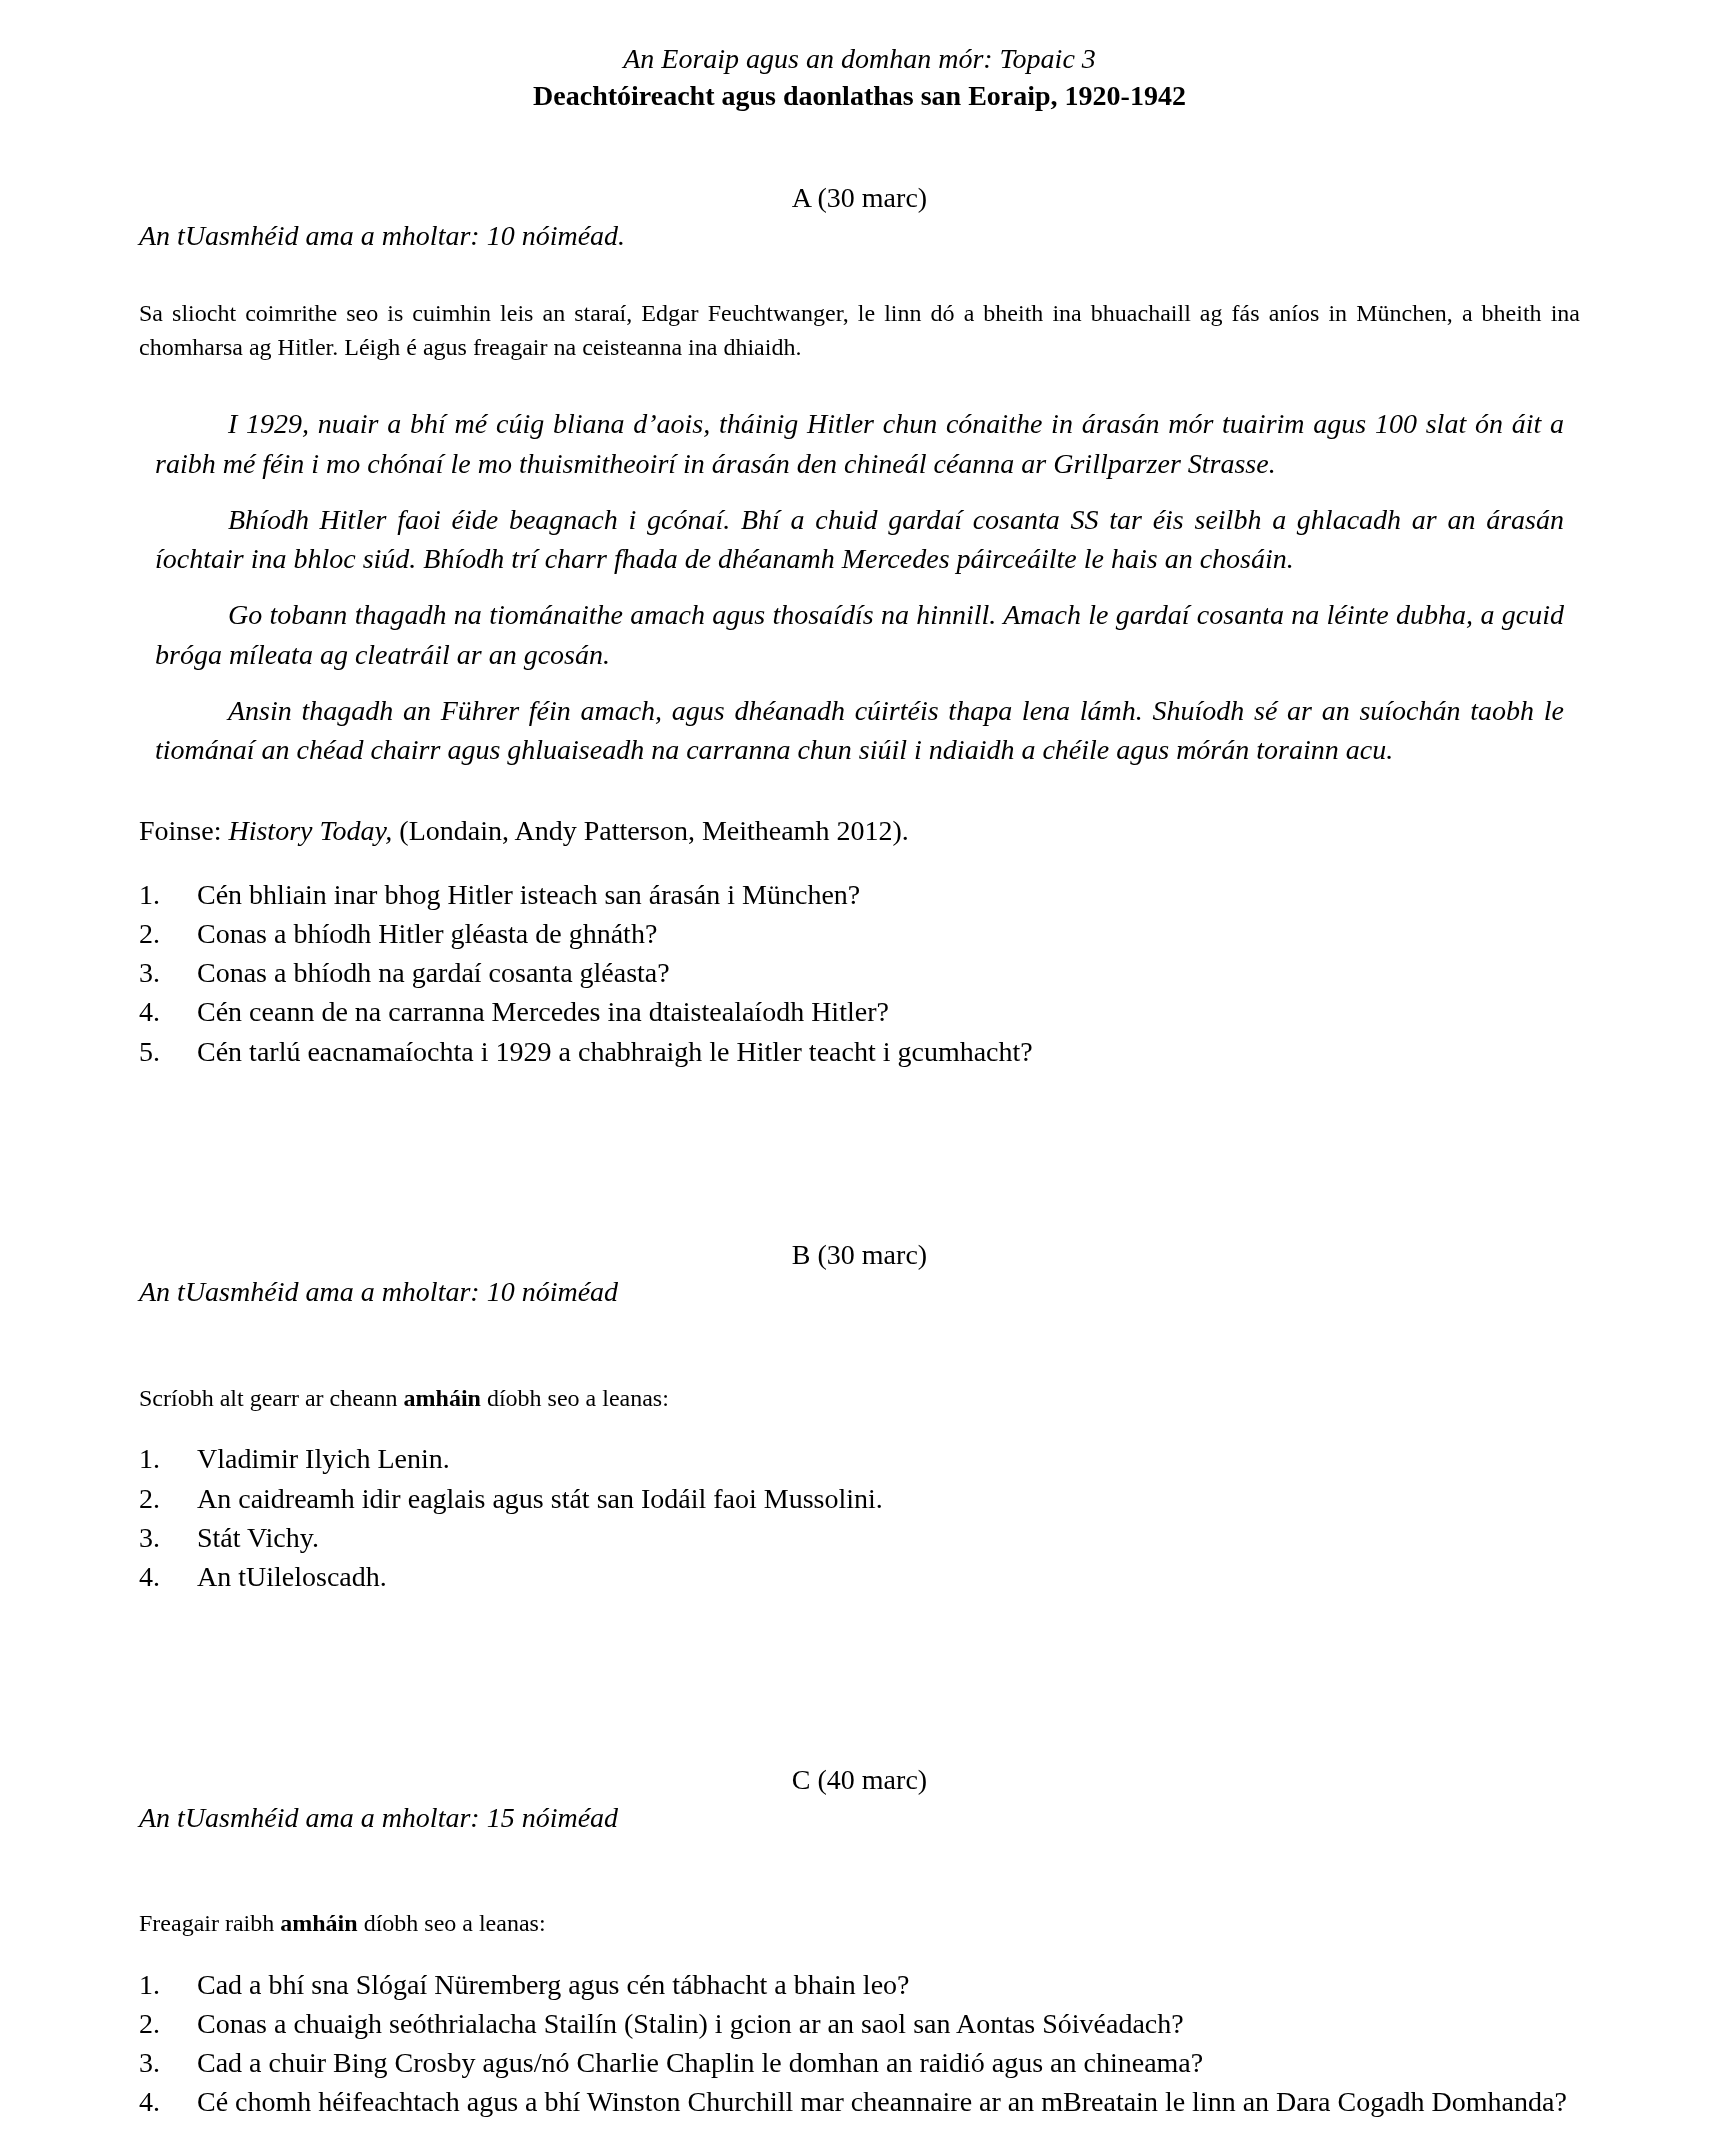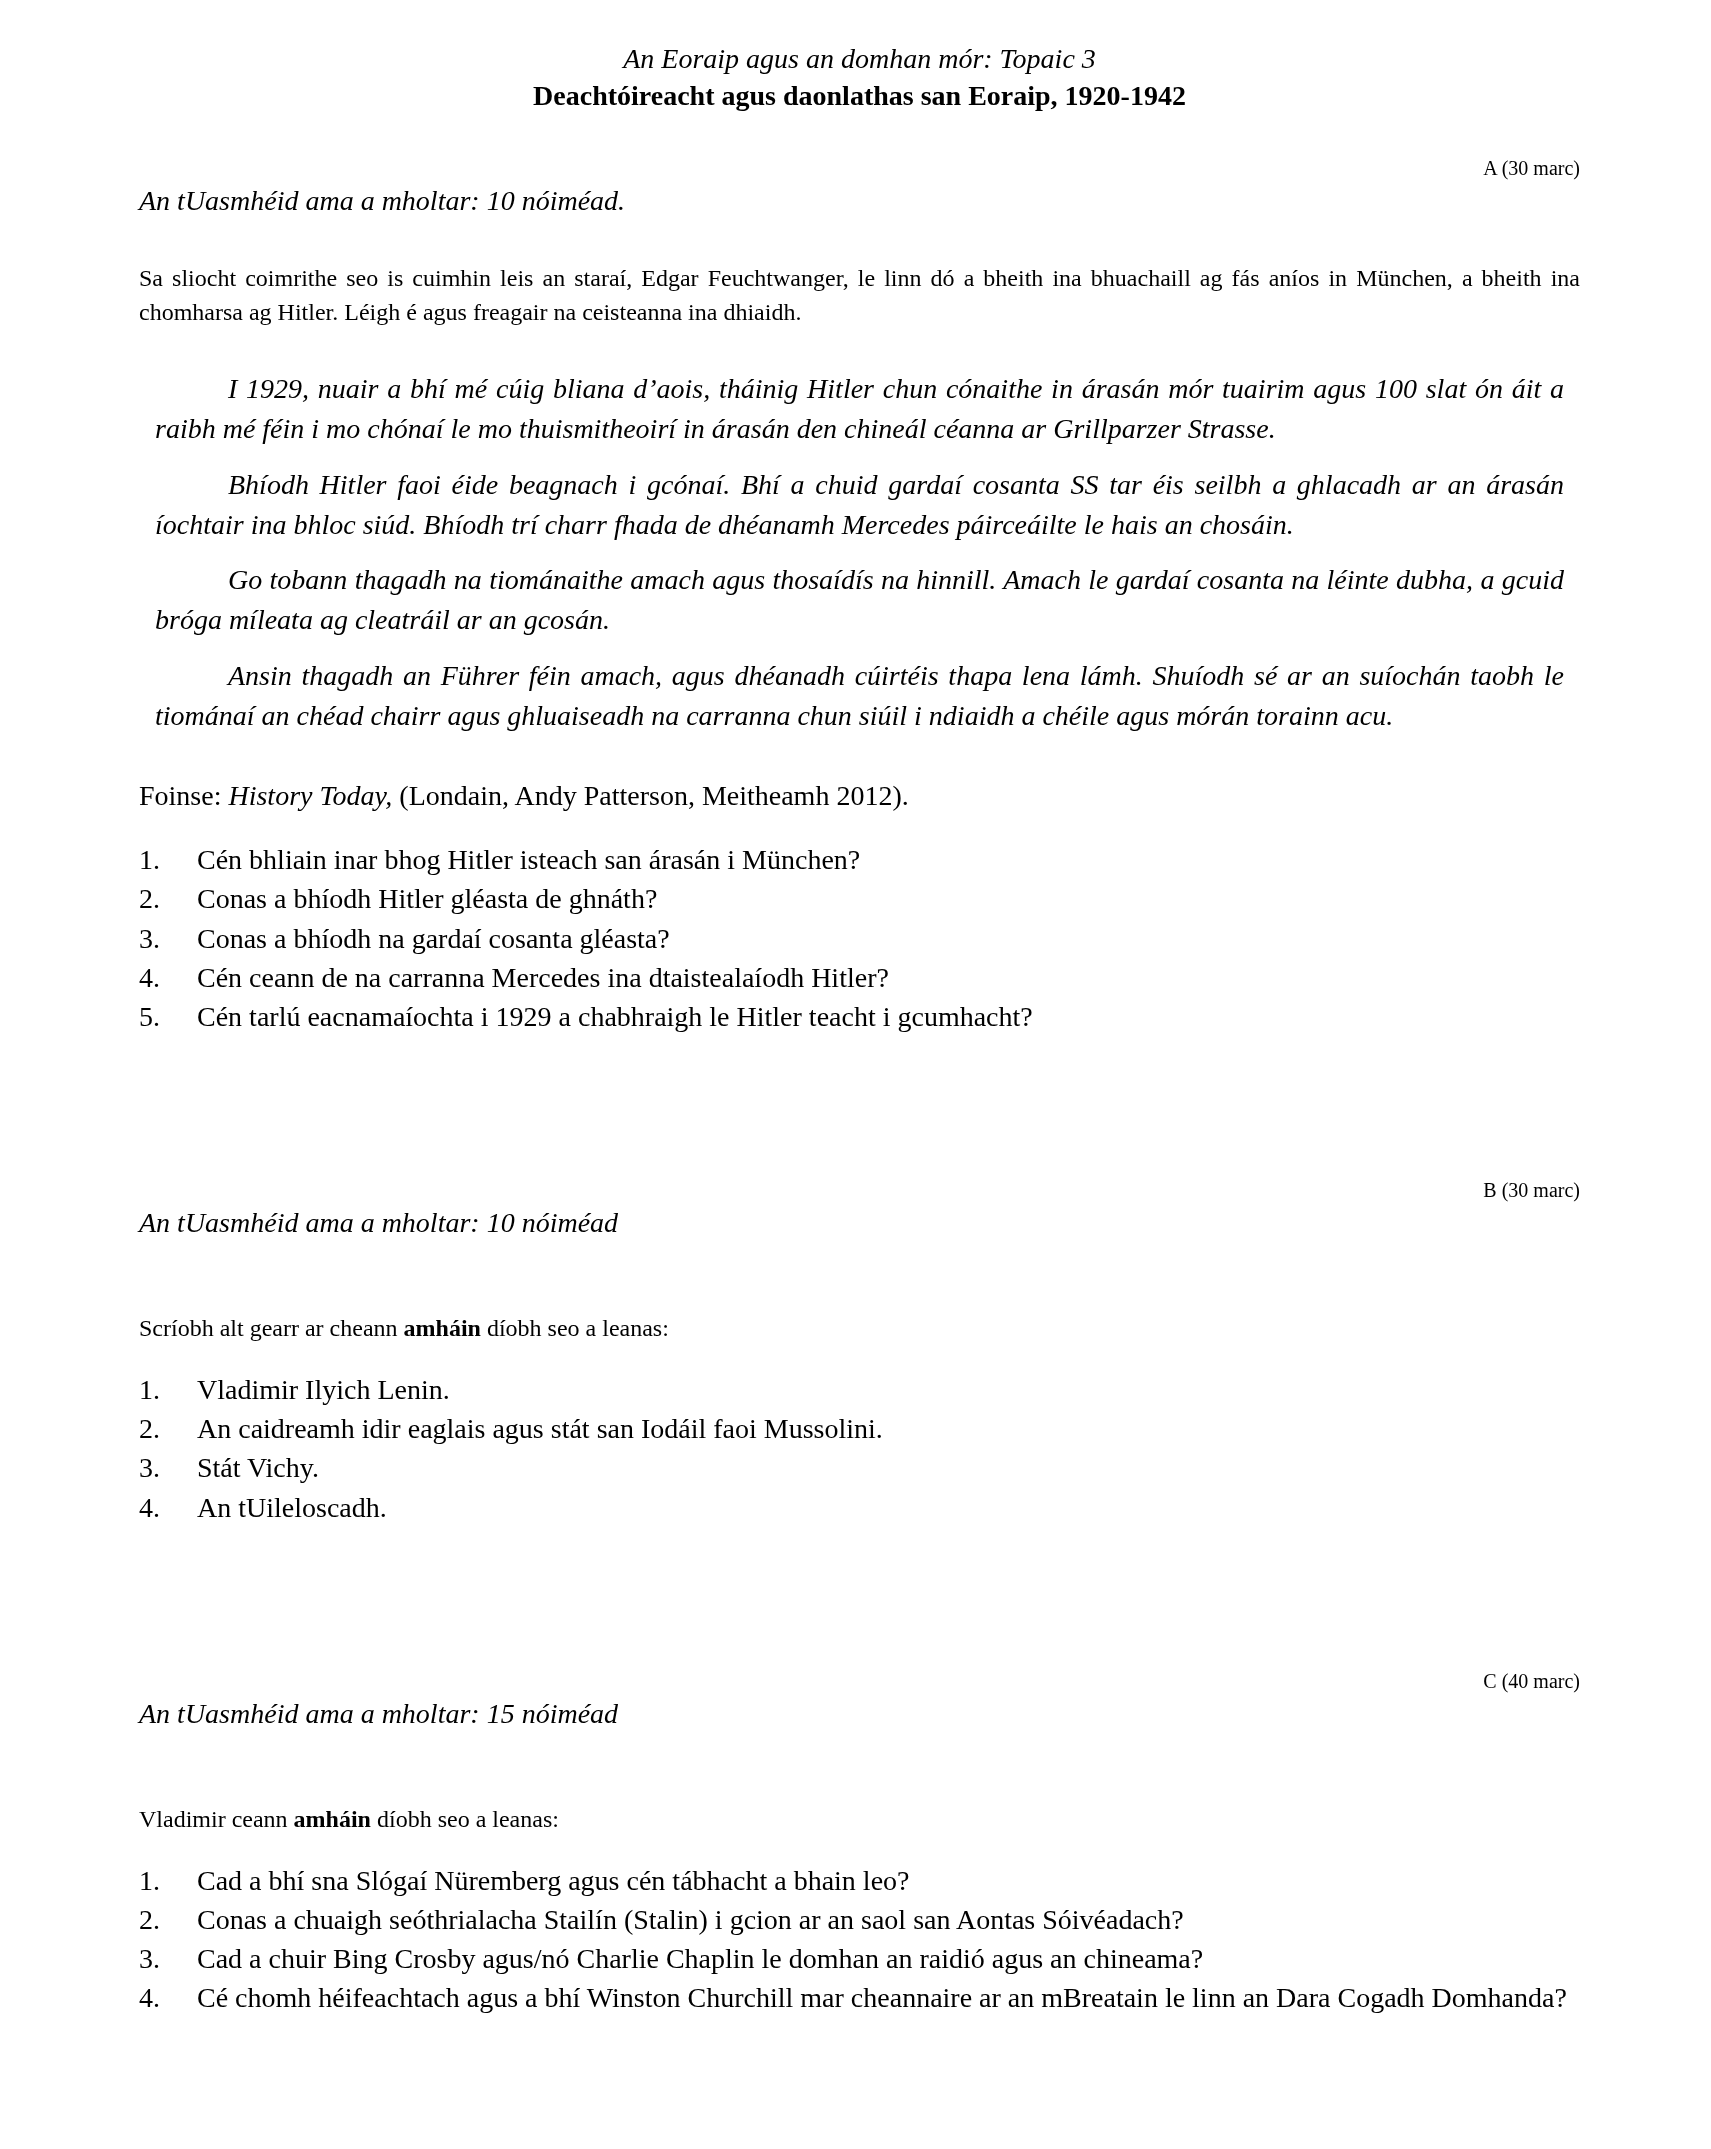--- a/index.html
+++ b/index.html
@@ -21,23 +21,24 @@
   }
   .hdr-line {
     text-align: center;
     font-size: 28px;
     line-height: 1.33;
   }
   .hdr-line.italic { font-style: italic; }
   .hdr-line.bold { font-weight: bold; }
 
   .sec-head {
-    text-align: right;
-    font-size: 20px;
+    text-align: center;
+    font-size: 28px;
     line-height: 1.34;
+    margin-top: 24px;
   }
   .sec-sub {
     text-align: left;
     font-size: 28px;
     font-style: italic;
     line-height: 1.34;
   }
 
   .spacer-sm { height: 24.5px; }
   .spacer-md { height: 41px; }
@@ -186,21 +187,21 @@
   </div>
 
   <div class="spacer-xxl"></div>
 
   <div>
     <div class="sec-head">C (40 marc)</div>
     <div class="sec-sub">An tUasmhéid ama a mholtar: 15 nóiméad</div>
 
     <div class="spacer-lg"></div>
 
-    <p class="body"><span>Vladimir ceann </span><span class="b">amháin</span><span> díobh seo a leanas:</span></p>
+    <p class="body"><span>Freagair raibh </span><span class="b">amháin</span><span> díobh seo a leanas:</span></p>
 
     <div class="spacer-sm"></div>
 
     <ol class="qlist">
       <li>
           <span class="num">1.</span>
           <span class="qtext">Cad a bhí sna Slógaí Nüremberg agus cén tábhacht a bhain leo?</span>
         </li>
       <li>
           <span class="num">2.</span>

